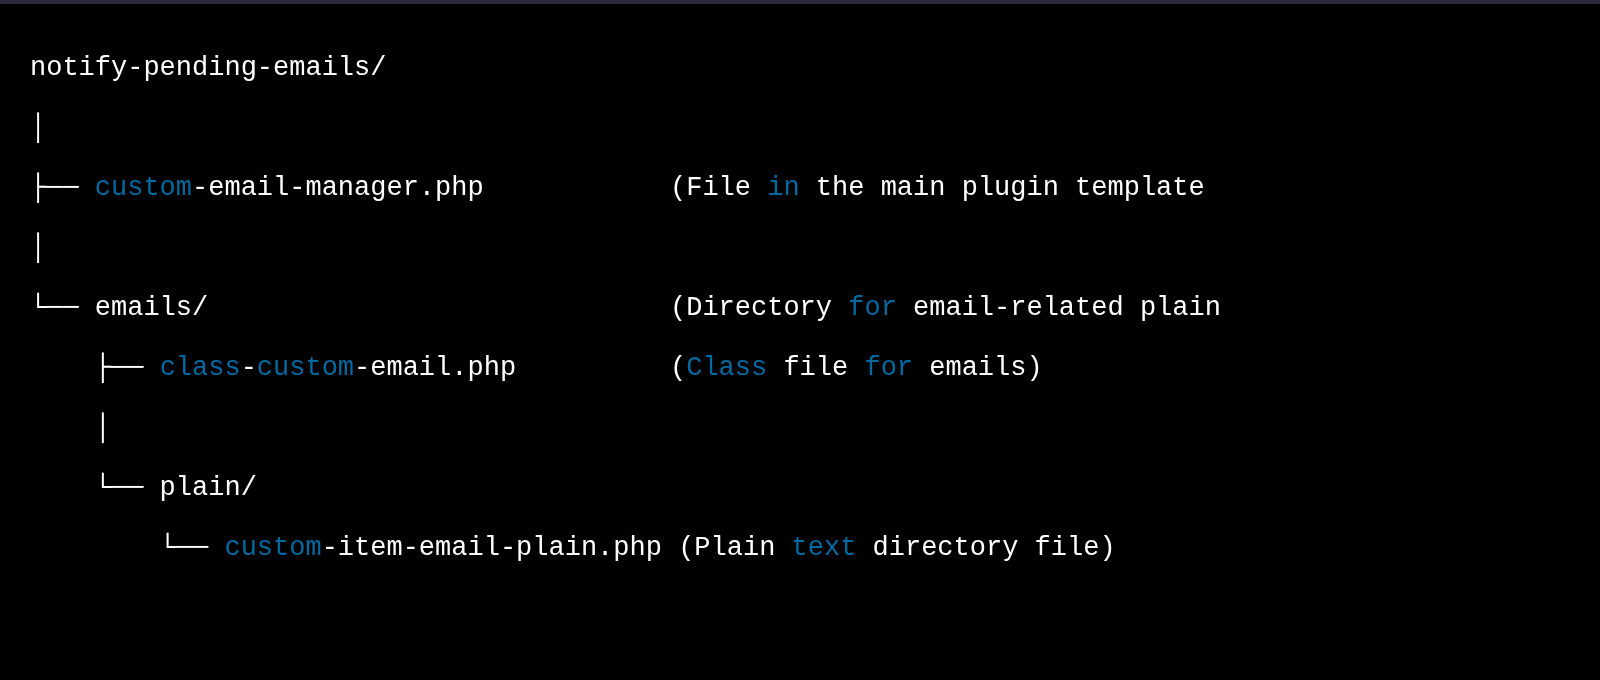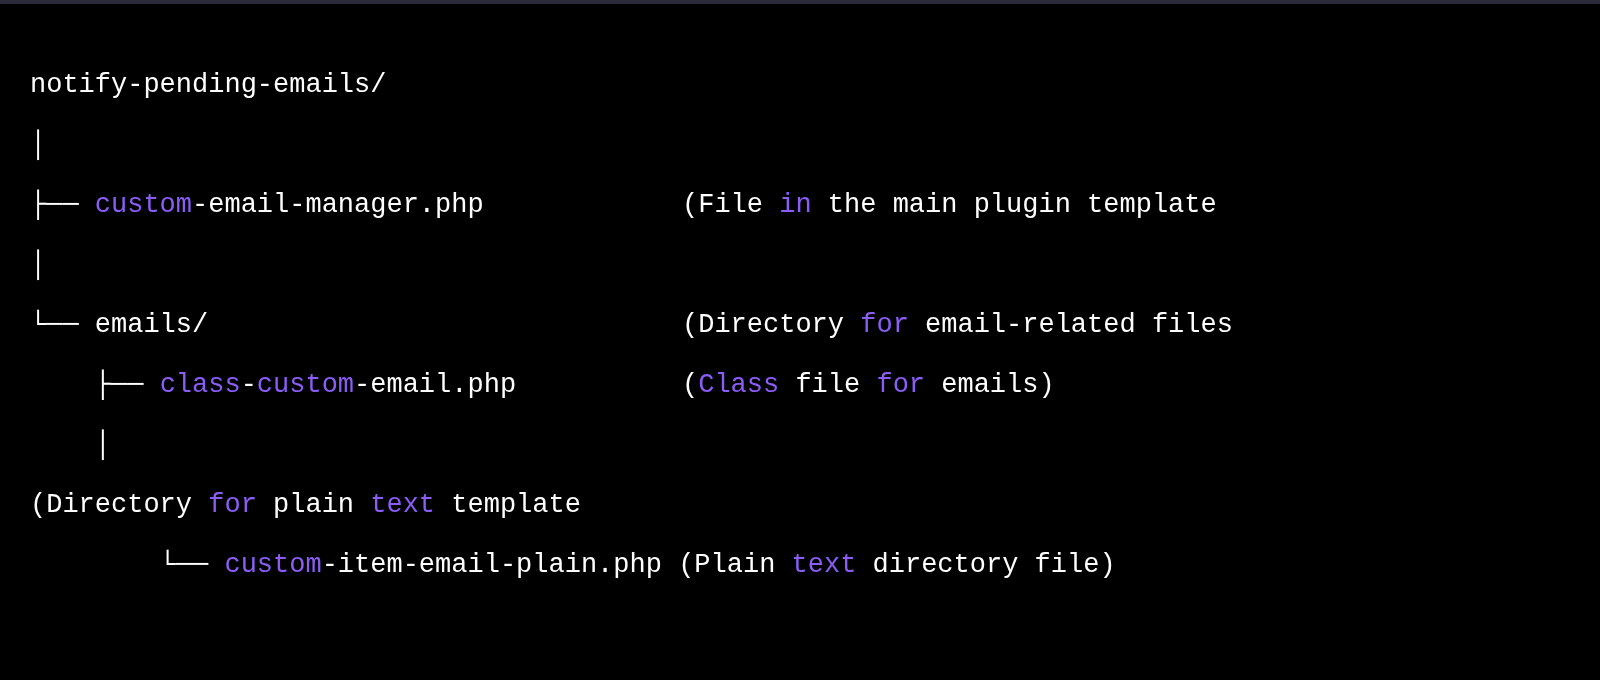--- a/index.html
+++ b/index.html
@@ -23,47 +23,46 @@
       top: 0;
       left: 0;
       width: 1600px;
       height: 4px;
       background-color: #2a2a3a;
     }
     .line {
       height: 60px;
       white-space: pre;
       display: flex;
-      align-items: center;
-      gap: 12px;
+      align-items: flex-start;
     }
     .left-col {
       display: inline-block;
       width: 640px;
       white-space: pre;
     }
     .right-col {
       display: inline-block;
       white-space: pre;
     }
     .blue {
-      color: #8b5cf6;
+      color: #0369a1;
     }
     .white {
       color: #ffffff;
     }
   </style>
 </head>
 <body>
 
 <div class="top-border"></div>
 
 <div id="tree-container">
     <div class="line"><span class="left-col"><span class="white">notify-pending-emails/</span></span></div>
     <div class="line"><span class="left-col"><span class="white">│</span></span><span class="right-col"></span></div>
     <div class="line"><span class="left-col"><span class="white">├── </span><span class="blue">custom</span><span class="white">-email-manager.php</span></span><span class="right-col"><span class="white">(File </span><span class="blue">in</span><span class="white"> the main plugin template</span></span></div>
     <div class="line"><span class="left-col"><span class="white">│</span></span><span class="right-col"></span></div>
-    <div class="line"><span class="left-col"><span class="white">└── emails/</span></span><span class="right-col"><span class="white">(Directory </span><span class="blue">for</span><span class="white"> email-related files</span></span></div>
+    <div class="line"><span class="left-col"><span class="white">└── emails/</span></span><span class="right-col"><span class="white">(Directory </span><span class="blue">for</span><span class="white"> email-related plain</span></span></div>
     <div class="line"><span class="left-col"><span class="white">    ├── </span><span class="blue">class</span><span class="white">-</span><span class="blue">custom</span><span class="white">-email.php</span></span><span class="right-col"><span class="white">(</span><span class="blue">Class</span><span class="white"> file </span><span class="blue">for</span><span class="white"> emails)</span></span></div>
     <div class="line"><span class="left-col"><span class="white">    │</span></span><span class="right-col"></span></div>
-    <div class="line"><span class="right-col"><span class="white">(Directory </span><span class="blue">for</span><span class="white"> plain </span><span class="blue">text</span><span class="white"> template</span></span></div>
+    <div class="line"><span class="left-col"><span class="white">    └── plain/</span></span></div>
     <div class="line"><span><span class="white">        └── </span><span class="blue">custom</span><span class="white">-item-email-plain.php </span><span class="white">(Plain </span><span class="blue">text</span><span class="white"> directory file)</span></span></div>
   </div>
 
 </body></html>

